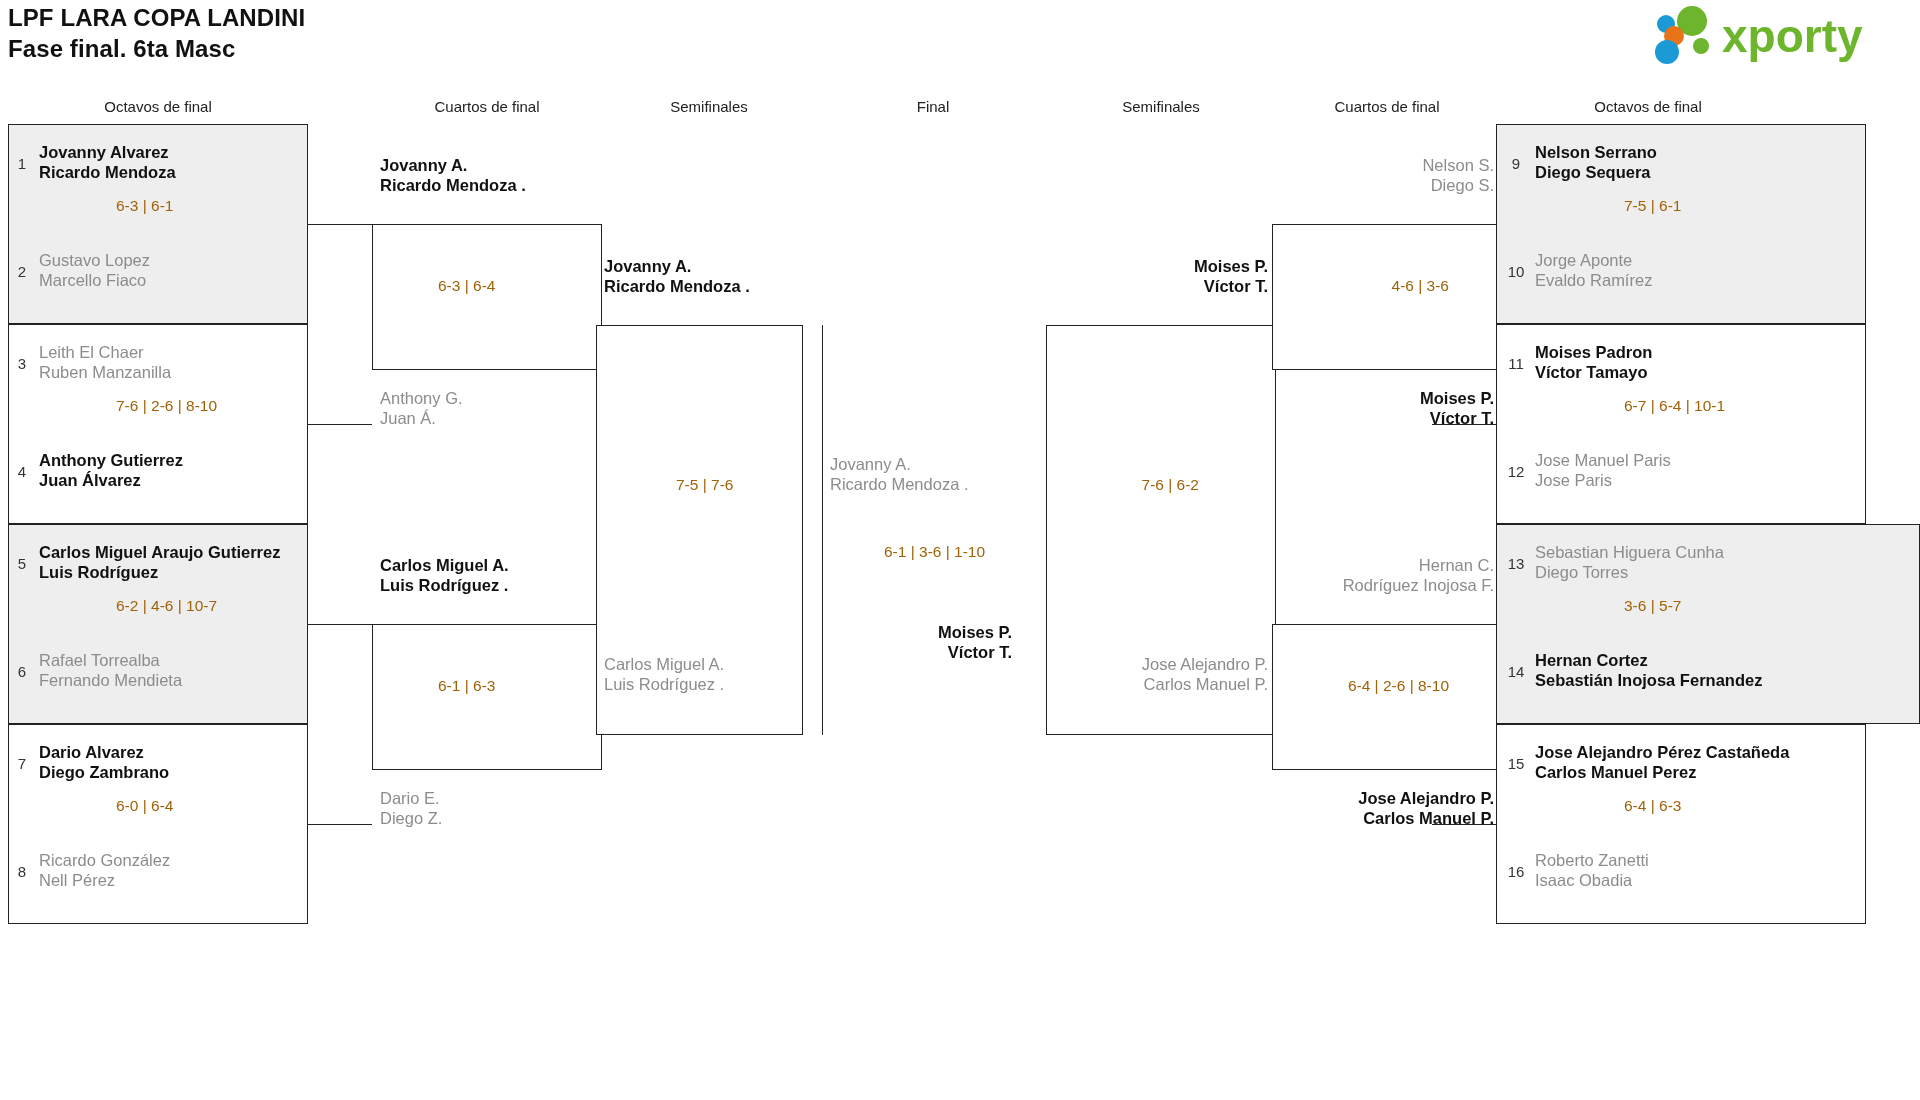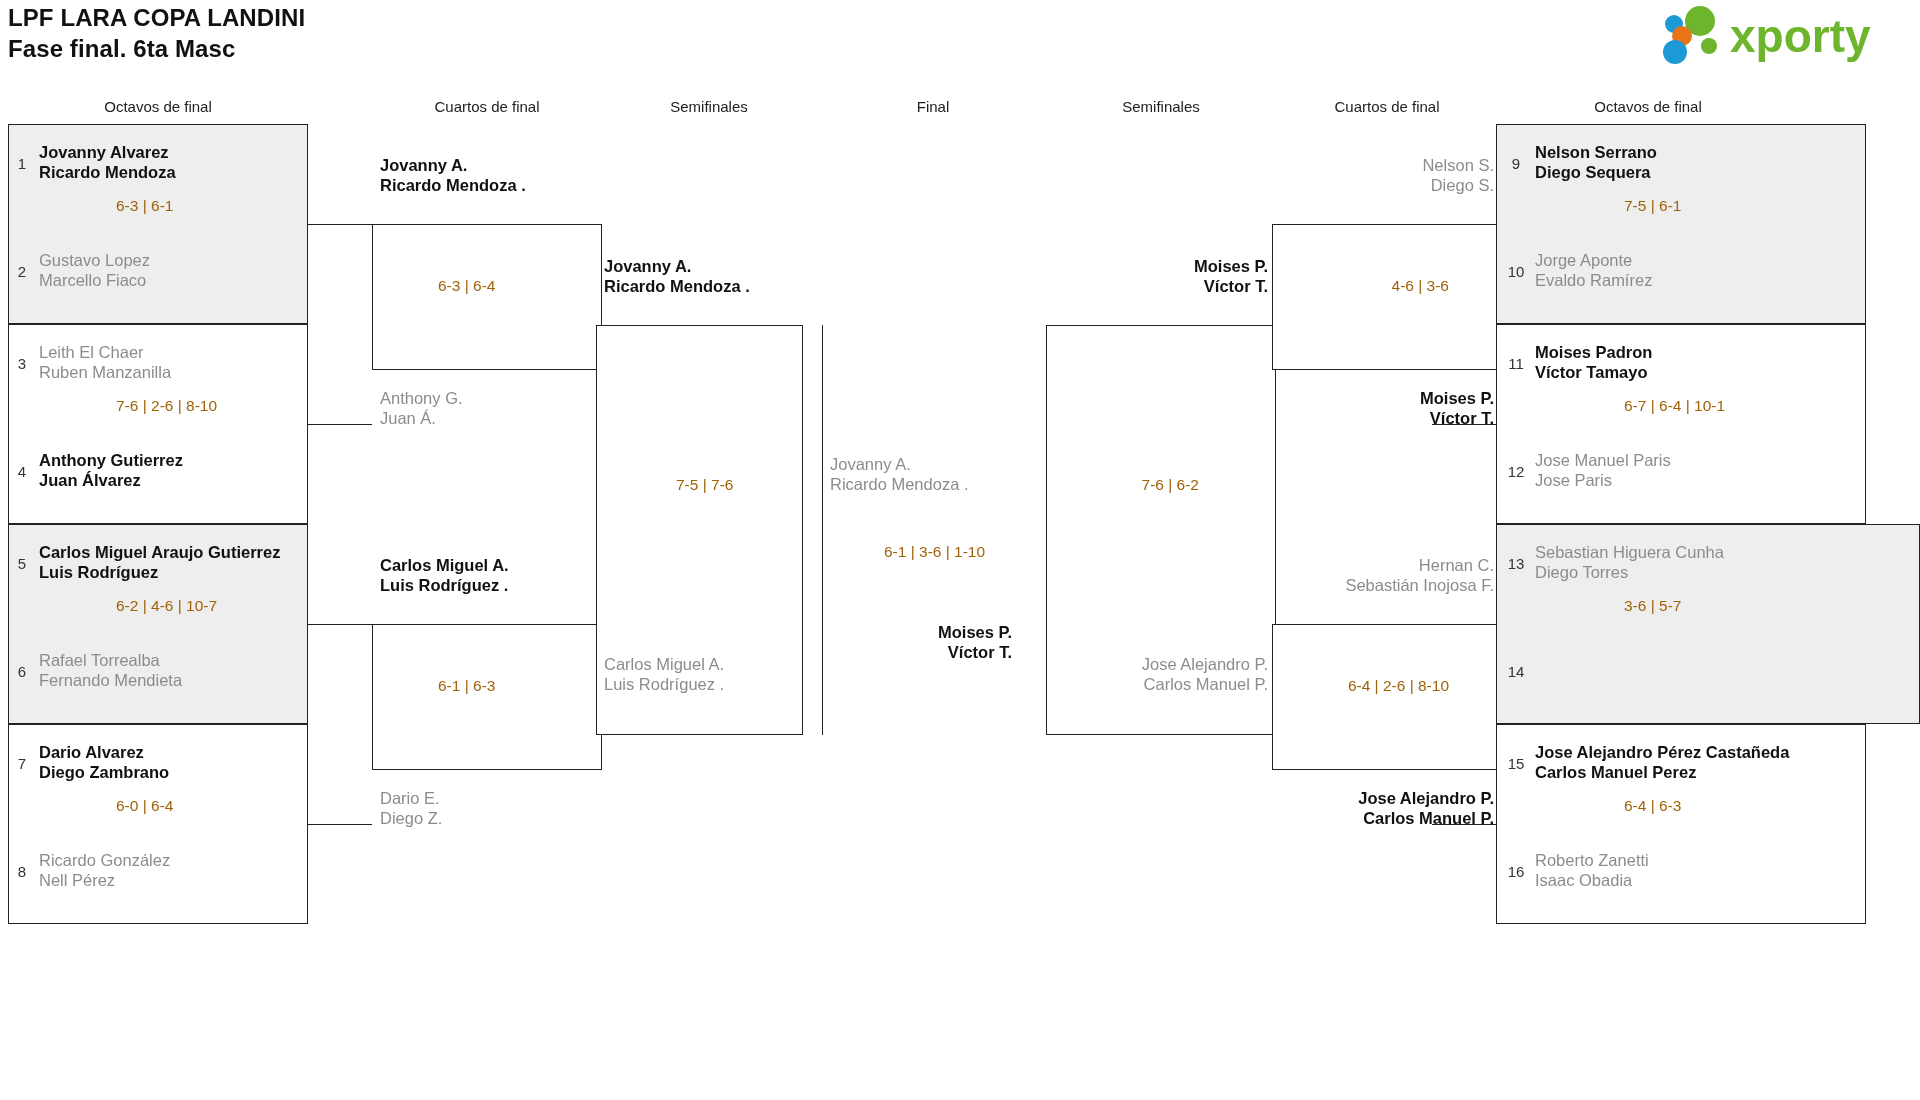--- a/index.html
+++ b/index.html
@@ -15,21 +15,21 @@
   #header { position: absolute; left: 0; top: 0; width: 1920px; height: 95px; }
   #title-block { position: absolute; left: 8px; top: 2px; }
   #tournament-title {
     font-size: 24px; font-weight: bold; letter-spacing: .1px;
     line-height: 31px; color: #111;
   }
   #tournament-subtitle {
     font-size: 24px; font-weight: bold; letter-spacing: .1px;
     line-height: 31px; color: #111;
   }
-  #logo { position: absolute; right: 18px; top: 4px; width: 250px; height: 62px; }
+  #logo { position: absolute; right: 26px; top: 4px; width: 250px; height: 62px; }
   #logo svg { display: block; }
 
   
   .round-header {
     position: absolute; top: 98px;
     font-size: 15px; color: #222; text-align: center;
     white-space: nowrap;
   }
 
   
@@ -207,21 +207,21 @@
     </div>
     <div class="match" style="left: 1272px; top: 224px; width: 230px; height: 146px;">
       <div class="score" style="right: 52px; top: 52px;">4-6 | 3-6</div>
     </div>
     <div class="team right win" style="left: 1272px; top: 389px; width: 222px;">
       <div>Moises P.</div>
       <div>Víctor T.</div>
     </div>
     <div class="team right" style="left: 1272px; top: 556px; width: 222px;">
       <div>Hernan C.</div>
-      <div>Sebastián Inojosa F.</div>
+      <div>Rodríguez Inojosa F.</div>
     </div>
     <div class="match" style="left: 1272px; top: 624px; width: 230px; height: 146px;">
       <div class="score" style="right: 52px; top: 52px;">6-4 | 2-6 | 8-10</div>
     </div>
     <div class="team right win" style="left: 1272px; top: 789px; width: 222px;">
       <div>Jose Alejandro P.</div>
       <div>Carlos Manuel P.</div>
     </div>
     <div class="match shaded" style="left: 1496px; top: 124px; width: 370px; height: 200px;">
       <div class="seed" style="left: 8px; top: 30px;">9</div>
@@ -249,20 +249,24 @@
       </div>
       <div class="score" style="left: 120px; top: 72px;">6-7 | 6-4 | 10-1</div>
     </div>
     <div class="match shaded" style="left: 1496px; top: 524px; width: 424px; height: 200px;">
       <div class="seed" style="left: 8px; top: 30px;">13</div>
       <div class="team" style="left: 38px; top: 18px;">
         <div>Sebastian Higuera Cunha</div>
         <div>Diego Torres</div>
       </div>
       <div class="seed" style="left: 8px; top: 138px;">14</div>
+      <div class="team win" style="left: 38px; top: 126px;">
+        <div>Hernan Cortez</div>
+        <div>Sebastián Inojosa Fernandez</div>
+      </div>
       <div class="score" style="left: 120px; top: 72px;">3-6 | 5-7</div>
     </div>
     <div class="match" style="left: 1496px; top: 724px; width: 370px; height: 200px;">
       <div class="seed" style="left: 8px; top: 30px;">15</div>
       <div class="team win" style="left: 38px; top: 18px;">
         <div>Jose Alejandro Pérez Castañeda</div>
         <div>Carlos Manuel Perez</div>
       </div>
       <div class="seed" style="left: 8px; top: 138px;">16</div>
       <div class="team" style="left: 38px; top: 126px;">

